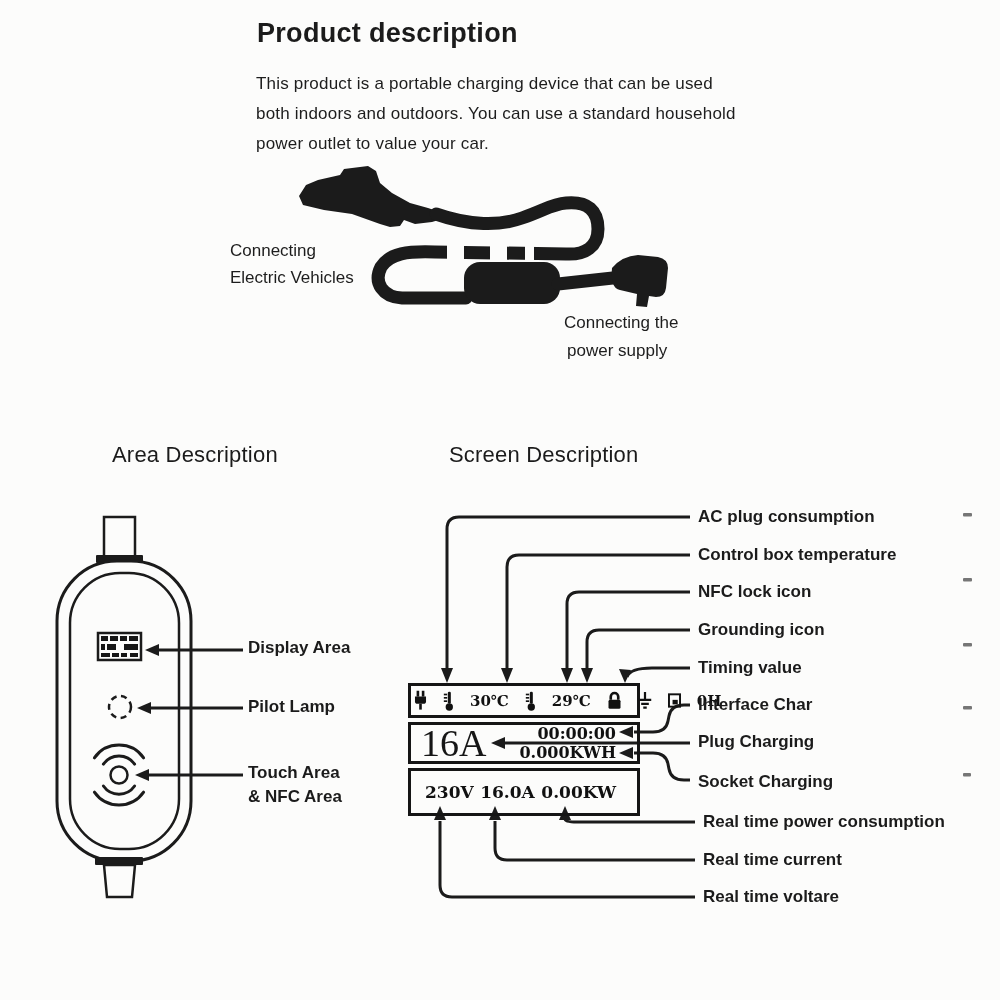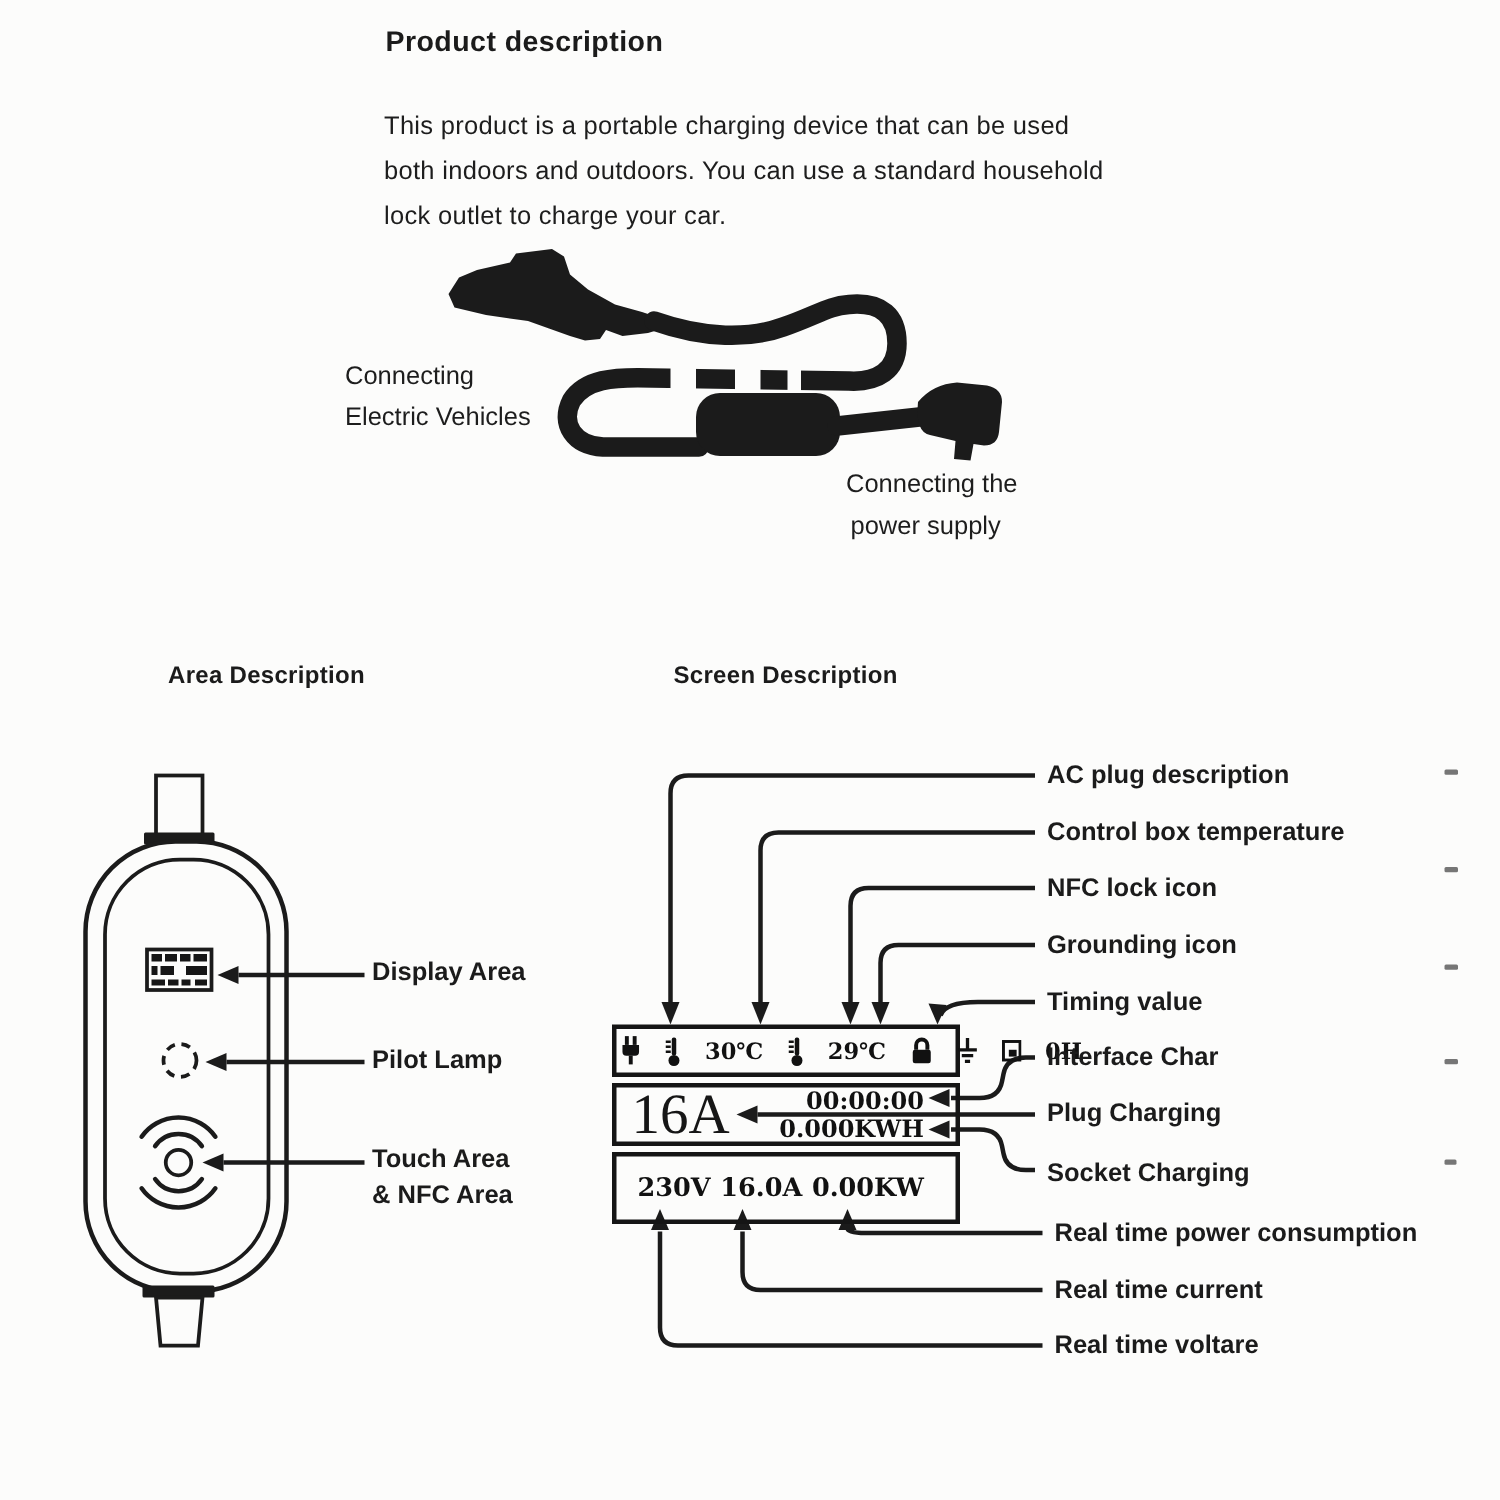--- a/index.html
+++ b/index.html
@@ -1,20 +1,20 @@
 <!DOCTYPE html>
 <html><head>
 <meta charset="utf-8">
 <style>
   html,body{margin:0;padding:0;}
   .page{position:relative;width:1000px;height:1000px;background:#fcfcfb;overflow:hidden;
         font-family:"Liberation Sans",sans-serif;color:#1b1b1b;}
   .abs{position:absolute;white-space:nowrap;}
-  .h1{font-size:19px;font-weight:700;letter-spacing:.3px;}
-  .h2{font-size:16px;font-weight:700;letter-spacing:.2px;}
+  .h1{font-size:27px;font-weight:700;letter-spacing:.3px;}
+  .h2{font-size:22px;font-weight:400;letter-spacing:.2px;}
   .body-line{font-size:17px;font-weight:400;letter-spacing:.2px;color:#1d1d1d;margin-top:16px;}
   .cable-lbl{font-size:17px;font-weight:400;color:#1d1d1d;}
   .callout{font-size:17px;font-weight:600;color:#1b1b1b;}
   .art{position:absolute;left:0;top:0;width:1000px;height:1000px;}
   
   .lcd{position:absolute;left:408px;top:683px;width:232px;}
   .lcd-box{box-sizing:border-box;border:3px solid #151515;background:transparent;}
   .lcd-top{height:35px;margin-bottom:4px;display:flex;align-items:center;gap:16px;padding:0 3px;
            font-family:"DejaVu Serif","DejaVu Sans",serif;font-weight:700;font-size:15px;color:#111;}
   .lcd-top svg{flex:0 0 auto;}
@@ -118,21 +118,21 @@
       <rect x="963" y="578" width="9" height="3.5" rx="1"></rect>
       <rect x="963" y="643" width="9" height="3.5" rx="1"></rect>
       <rect x="963" y="706" width="9" height="3.5" rx="1"></rect>
       <rect x="963" y="773" width="8" height="3.5" rx="1"></rect>
     </g>
   </svg>
 
   <div class="abs h1" style="left:257px;top:18px;">Product description</div>
   <div class="abs body-line" style="left:256px;top:58px;">This product is a portable charging device that can be used</div>
   <div class="abs body-line" style="left:256px;top:88px;">both indoors and outdoors. You can use a standard household</div>
-  <div class="abs body-line" style="left:256px;top:118px;">lock outlet to charge your car.</div>
+  <div class="abs body-line" style="left:256px;top:118px;">power outlet to value your car.</div>
 
   <div class="abs cable-lbl" style="left:230px;top:241px;">Connecting</div>
   <div class="abs cable-lbl" style="left:230px;top:268px;">Electric Vehicles</div>
   <div class="abs cable-lbl" style="left:564px;top:313px;">Connecting the</div>
   <div class="abs cable-lbl" style="left:567px;top:341px;">power supply</div>
 
   <div class="abs h2" style="left:112px;top:442px;">Area Description</div>
   <div class="abs h2" style="left:449px;top:442px;">Screen Description</div>
 
   <div class="abs callout" style="left:248px;top:638px;">Display Area</div>
@@ -184,21 +184,21 @@
         <span>0.000KWH</span>
       </span>
     </div>
     <div class="lcd-box lcd-bot">
       <span>230V</span>
       <span>16.0A</span>
       <span>0.00KW</span>
     </div>
   </div>
 
-  <div class="abs callout" style="left:698px;top:507px;">AC plug description</div>
+  <div class="abs callout" style="left:698px;top:507px;">AC plug consumption</div>
   <div class="abs callout" style="left:698px;top:545px;">Control box temperature</div>
   <div class="abs callout" style="left:698px;top:582px;">NFC lock icon</div>
   <div class="abs callout" style="left:698px;top:620px;">Grounding icon</div>
   <div class="abs callout" style="left:698px;top:658px;">Timing value</div>
   <div class="abs callout" style="left:698px;top:695px;">Interface Char</div>
   <div class="abs callout" style="left:698px;top:732px;">Plug Charging</div>
   <div class="abs callout" style="left:698px;top:772px;">Socket Charging</div>
   <div class="abs callout" style="left:703px;top:812px;">Real time power consumption</div>
   <div class="abs callout" style="left:703px;top:850px;">Real time current</div>
   <div class="abs callout" style="left:703px;top:887px;">Real time voltare</div>

